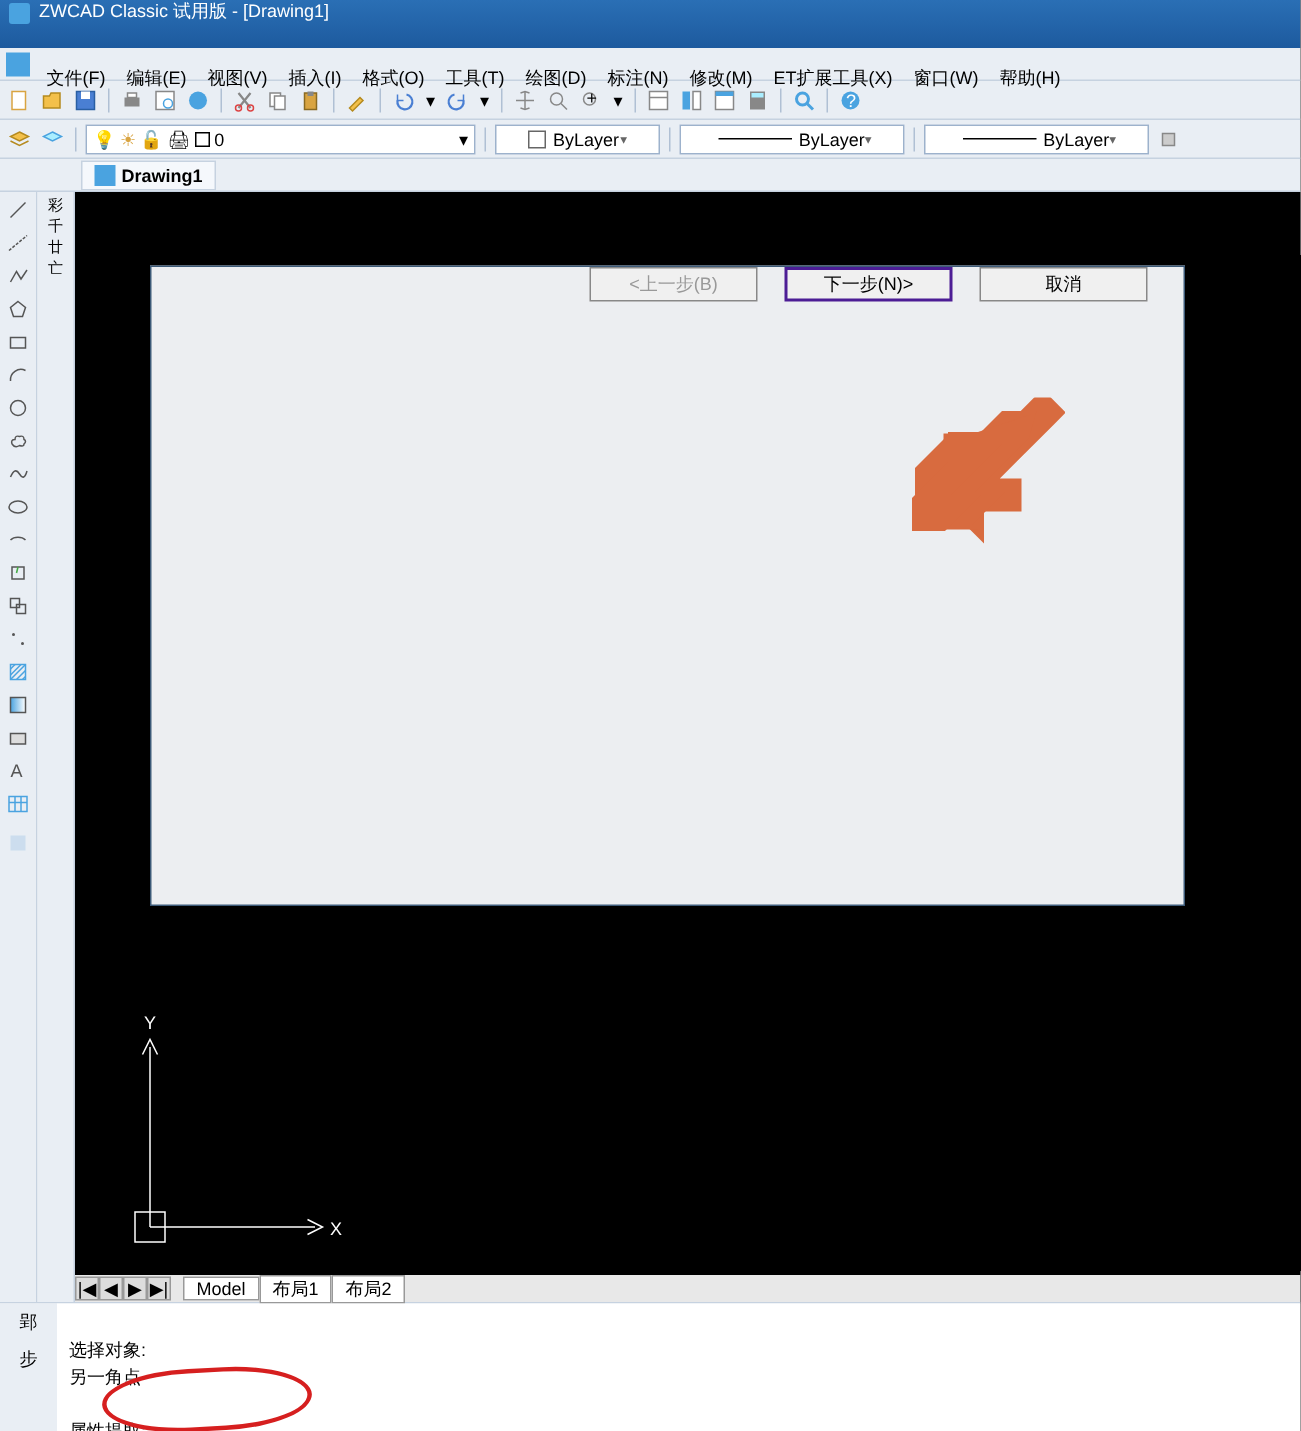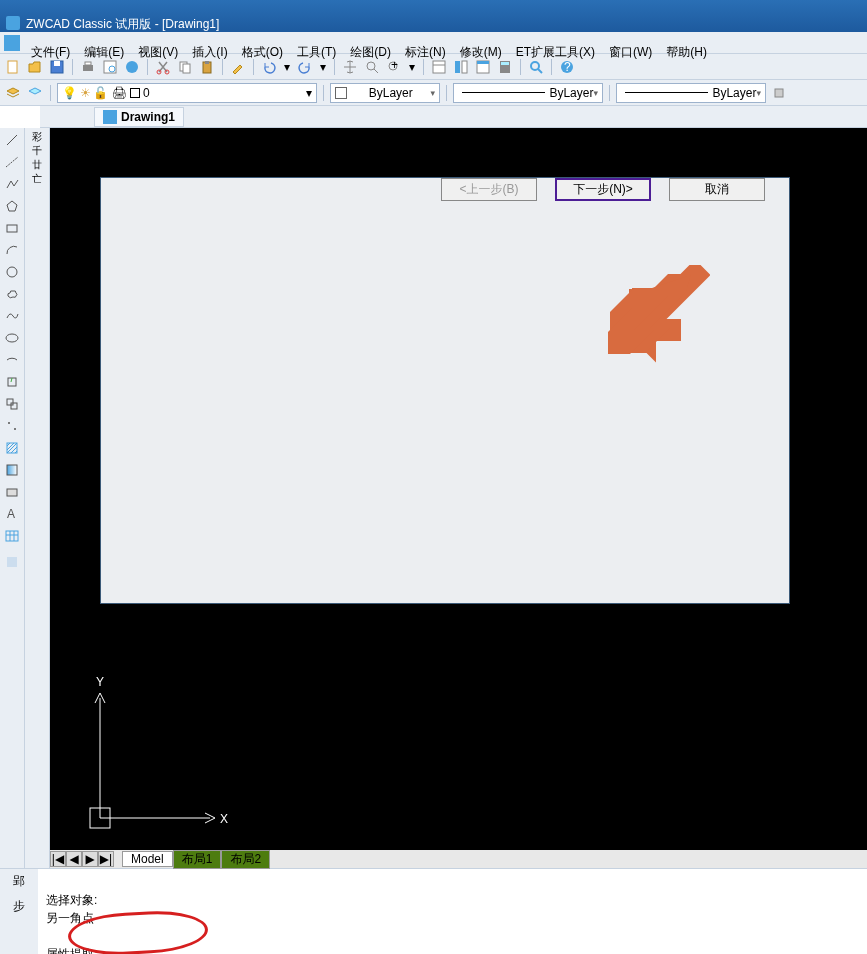--- a/index.html
+++ b/index.html
@@ -1,61 +1,61 @@
 <!DOCTYPE html>
 <html><head>
 <meta charset="utf-8">
 <style>
 * { margin: 0; padding: 0; box-sizing: border-box; font-family: "Microsoft YaHei", SimSun, Arial, sans-serif; font-size: 12px; }
 body { background: #fff; width: 867px; height: 954px; overflow: hidden; position: relative; }
-.titlebar { background: linear-gradient(to bottom, #2a6fb5, #1d5a9e); color: #fff; height: 22px; display: flex; align-items: flex-start; padding: 16px 6px; gap: 6px; }
+.titlebar { background: linear-gradient(to bottom, #2a6fb5, #1d5a9e); color: #fff; height: 22px; display: flex; align-items: flex-end; padding: 16px 6px; gap: 6px; }
 .titlebar .icon { width: 14px; height: 14px; background: #4aa3e0; border-radius: 2px; }
 .menubar { background: #e9eef4; height: 22px; display: flex; align-items: center; padding: 0 4px; border-bottom: 1px solid #c6d2e0; }
 .menubar .mitem { padding: 2px 7px; cursor: default; margin-top: 20px; }
 .menubar .icon { width: 16px; height: 16px; background: #4aa3e0; margin-right: 4px; }
 .toolbar-row { background: #e9eef4; display: flex; align-items: center; padding: 2px 4px; gap: 4px; border-bottom: 1px solid #c6d2e0; height: 26px; }
 .toolbar-row .tbtn { width: 18px; height: 18px; display: flex; align-items: center; justify-content: center; cursor: pointer; }
 .toolbar-row .sep { width: 1px; height: 16px; background: #b0c0d4; margin: 0 2px; }
 .layer-input { width: 260px; height: 20px; border: 1px solid #9db2cc; display: flex; align-items: center; padding: 0 4px; background: #fff; gap: 3px; }
 .layer-input .sq { width: 10px; height: 10px; }
-.combo { height: 20px; border: 1px solid #9db2cc; background: #fff; display: flex; align-items: center; padding: 0 4px; justify-content: space-between; }
+.combo { height: 20px; border: 1px solid #9db2cc; background: #fff; display: flex; align-items: center; padding: 0 21px; justify-content: space-between; }
 .combo .sw { width: 12px; height: 12px; border: 1px solid #666; margin-right: 4px; }
 .combo .line { flex: 1; border-top: 1px solid #000; margin: 0 4px; }
 .combo .arrow { font-size: 9px; color: #666; }
-.doc-tab-row { background: #e9eef4; height: 22px; display: flex; align-items: center; padding: 0 4px; border-bottom: 1px solid #c6d2e0; margin-left: 40px; }
+.doc-tab-row { background: #e9eef4; height: 22px; display: flex; align-items: center; padding: 0 4px; border-bottom: 1px solid #c6d2e0; }
 .doc-tab { background: #f5f8fc; border: 1px solid #c6d2e0; padding: 2px 8px; display: flex; align-items: center; gap: 4px; }
 .doc-tab .icon { width: 14px; height: 14px; background: #4aa3e0; }
 .main-area { display: flex; height: 740px; }
 .left-toolbar { width: 25px; background: #e9eef4; border-right: 1px solid #c6d2e0; display: flex; flex-direction: column; padding: 2px; gap: 2px; }
 .left-toolbar .lbtn { width: 20px; height: 20px; display: flex; align-items: center; justify-content: center; cursor: pointer; }
 .second-left { width: 25px; background: #e9eef4; border-right: 1px solid #c6d2e0; padding: 2px; }
 .canvas-area { flex: 1; background: #000; position: relative; }
 .ucs { position: absolute; bottom: 20px; left: 20px; }
 .layout-tabs { position: absolute; bottom: 0; left: 0; right: 0; height: 18px; background: #e8e8e8; display: flex; align-items: center; font-size: 11px; }
 .layout-tabs .nav { width: 16px; text-align: center; border: 1px solid #999; background: #ddd; cursor: pointer; }
 .layout-tabs .tab { padding: 0 8px; background: #fff; border: 1px solid #999; cursor: pointer; }
-.layout-tabs .tab.inactive { background: #4d7c0f; }
+.layout-tabs .tab.inactive { background: #ffffff; }
 .cmd-area { display: flex; border-top: 1px solid #c6d2e0; }
 .cmd-left { width: 38px; background: #e9eef4; display: flex; flex-direction: column; align-items: center; padding: 4px; gap: 8px; }
 .cmd-right { flex: 1; background: #fff; padding: 4px 8px; font-family: SimSun, monospace; line-height: 1.5; position: relative; white-space: pre; }
 .dialog { position: absolute; left: 100px; top: 177px; width: 690px; height: 427px; background: #eceef1; border: 1px solid #3c5a78; box-shadow: 2px 2px 8px rgba(0,0,0,0.5); z-index: 100; }
 .dialog-title { background: linear-gradient(to bottom, #2a6fb5, #1d5a9e); color: #fff; height: 24px; display: flex; align-items: center; justify-content: space-between; padding: 0 6px; }
 .dialog-title .left { display: flex; align-items: center; gap: 6px; }
 .dialog-title .icon { width: 14px; height: 14px; background: #7ec24a; border-radius: 2px; }
 .dialog-title .close { cursor: pointer; font-weight: bold; width: 16px; text-align: center; }
 .dialog-body { display: flex; padding: 20px; gap: 24px; height: 360px; }
 .dialog-img { width: 150px; height: 320px; background: linear-gradient(135deg, #1a4a7a 0%, #5ab8e8 55%, #c8e6f5 95%); position: relative; overflow: hidden; }
 .dialog-img::before { content: ""; position: absolute; left: 70%; top: -10%; width: 2px; height: 140%; background: rgba(255,255,255,0.6); transform: rotate(8deg); }
 .dialog-img::after { content: ""; position: absolute; left: 60%; top: -10%; width: 1px; height: 140%; background: rgba(0,30,60,0.5); transform: rotate(15deg); }
 .dialog-content { flex: 1; padding-top: 8px; }
 .dialog-content .h1 { margin-bottom: 14px; }
 .dialog-content .p { margin-bottom: 14px; }
 .dialog-content .sub { padding-left: 14px; line-height: 2; }
 .dialog-footer { display: flex; justify-content: flex-end; gap: 18px; padding: 0 24px 12px; }
-.dialog-footer button { width: 96px; height: 23px; border: 1px solid #888; background: #f0f0f0; cursor: pointer; }
+.dialog-footer button { width: 112px; height: 23px; border: 1px solid #888; background: #f0f0f0; cursor: pointer; }
 .dialog-footer button.primary { border: 2px solid #4c1d95; }
 .dialog-footer button:disabled { color: #999; cursor: default; }
 .red-arrow { position: absolute; left: 600px; top: 265px; z-index: 200; pointer-events: none; }
 .red-circle { position: absolute; border: 3px solid #d61f1f; border-radius: 50%/60%; width: 140px; height: 42px; left: 68px; top: 912px; z-index: 50; transform: rotate(-3deg); pointer-events: none; }
 </style>
 </head>
 <body>
 
 <div class="titlebar">
   <div class="icon"></div>

